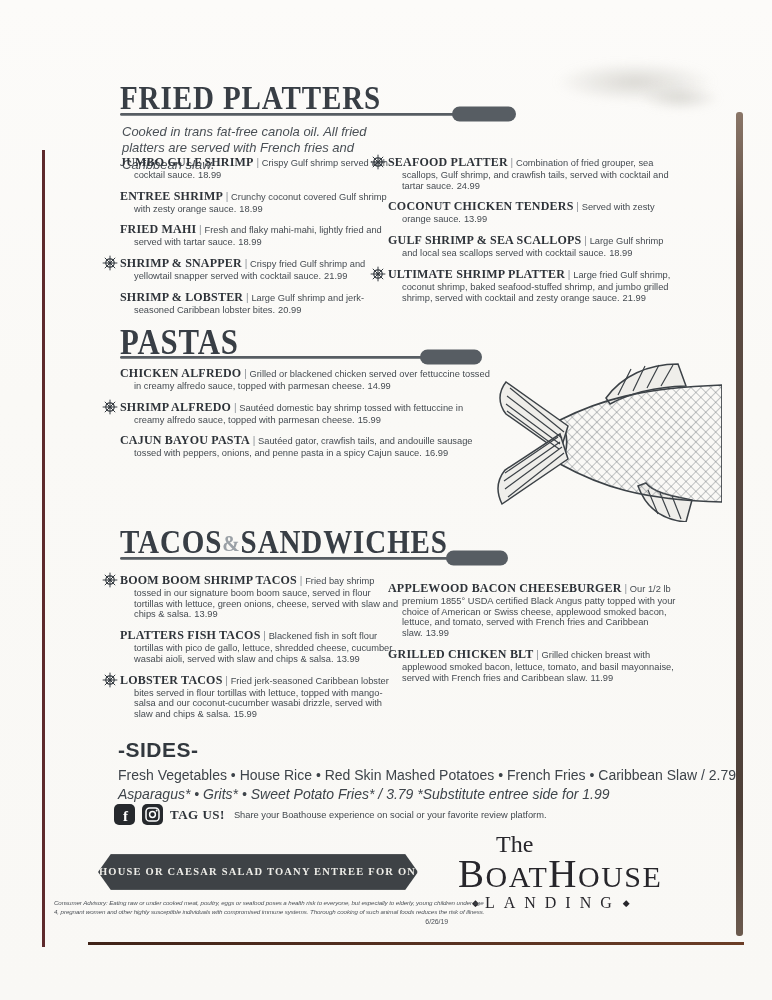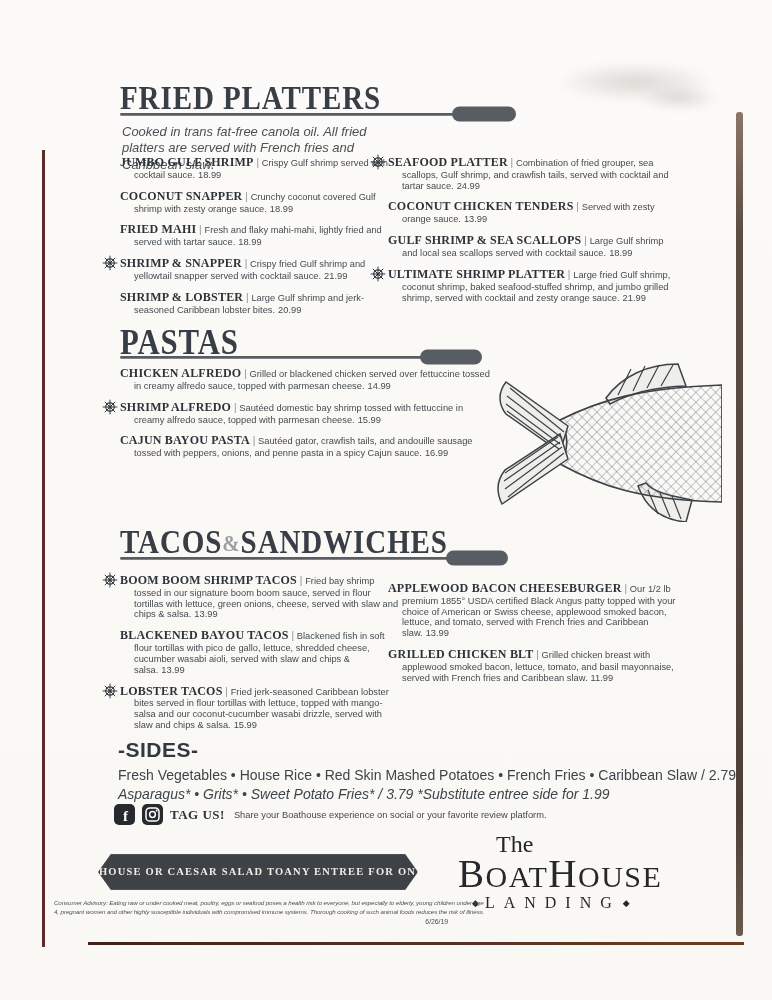--- a/index.html
+++ b/index.html
@@ -77,21 +77,21 @@
   </svg>
   <p class="intro abs" style="left:122px;top:124px;width:285px;margin:0;">Cooked in trans fat-free canola oil. All fried platters are served with French fries and Caribbean slaw.</p>
   <div class="col abs" style="left:120px;top:156px;width:272px;">
   <div class="item">
 
     <p class="itext"><span class="iname">JUMBO GULF SHRIMP</span><span class="isep"> | </span><span class="idesc">Crispy Gulf shrimp served with cocktail sauce.</span><span class="iprice">18.99</span></p>
   </div>
 
   <div class="item">
 
-    <p class="itext"><span class="iname">COCONUT SNAPPER</span><span class="isep"> | </span><span class="idesc">Crunchy coconut covered Gulf shrimp with zesty orange sauce.</span><span class="iprice">18.99</span></p>
+    <p class="itext"><span class="iname">ENTREE SHRIMP</span><span class="isep"> | </span><span class="idesc">Crunchy coconut covered Gulf shrimp with zesty orange sauce.</span><span class="iprice">18.99</span></p>
   </div>
 
   <div class="item">
 
     <p class="itext"><span class="iname">FRIED MAHI</span><span class="isep"> | </span><span class="idesc">Fresh and flaky mahi-mahi, lightly fried and served with tartar sauce.</span><span class="iprice">18.99</span></p>
   </div>
 
   <div class="item">
     <span class="wheel">
       <svg width="16" height="16" viewBox="0 0 24 24">
@@ -250,21 +250,21 @@
         </g>
         <circle cx="12" cy="12" r="6.3" fill="none" stroke="#343a40" stroke-width="1.8"></circle>
         <circle cx="12" cy="12" r="2.4" fill="#343a40"></circle>
       </svg>
     </span>
     <p class="itext"><span class="iname">BOOM BOOM SHRIMP TACOS</span><span class="isep"> | </span><span class="idesc">Fried bay shrimp tossed in our signature boom boom sauce, served in flour tortillas with lettuce, green onions, cheese, served with slaw and chips &amp; salsa.</span><span class="iprice">13.99</span></p>
   </div>
 
   <div class="item">
 
-    <p class="itext"><span class="iname">BLACKENED BAYOU TACOS</span><span class="isep"> | </span><span class="idesc">Blackened fish in soft flour tortillas with pico de gallo, lettuce, shredded cheese, cucumber wasabi aioli, served with slaw and chips &amp; salsa.</span><span class="iprice">13.99</span></p>
+    <p class="itext"><span class="iname">PLATTERS FISH TACOS</span><span class="isep"> | </span><span class="idesc">Blackened fish in soft flour tortillas with pico de gallo, lettuce, shredded cheese, cucumber wasabi aioli, served with slaw and chips &amp; salsa.</span><span class="iprice">13.99</span></p>
   </div>
 
   <div class="item">
     <span class="wheel">
       <svg width="16" height="16" viewBox="0 0 24 24">
         <g stroke="#343a40" stroke-width="1.5">
           <line x1="12" y1="12" x2="23" y2="12"></line>
               <line x1="12" y1="12" x2="19.8" y2="19.8"></line>
           <line x1="12" y1="12" x2="12" y2="23"></line>
               <line x1="12" y1="12" x2="4.2" y2="19.8"></line>

